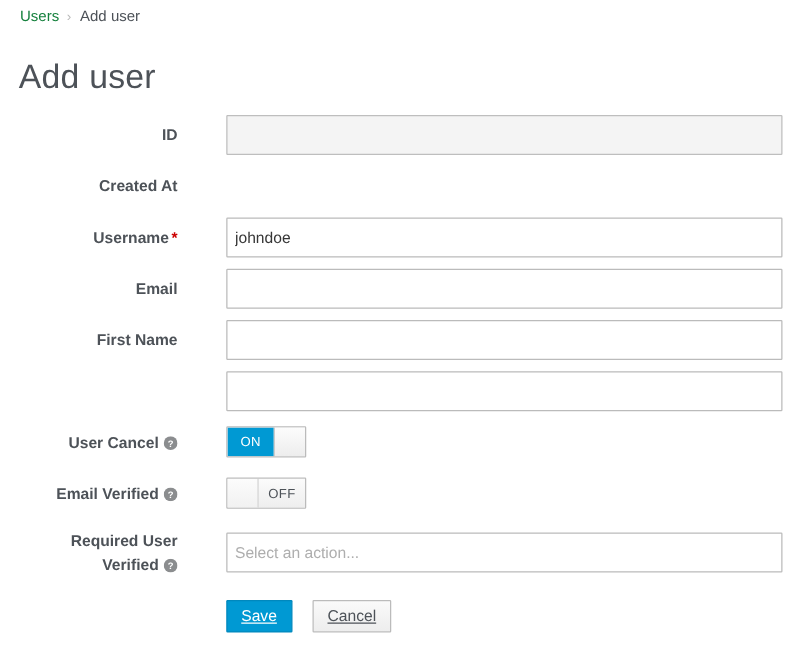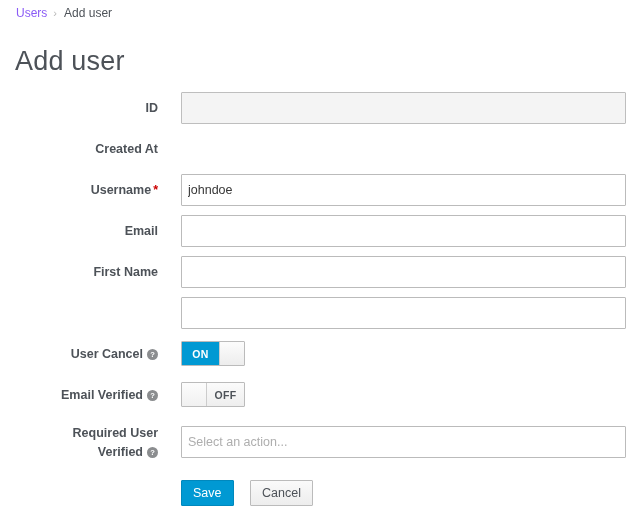--- a/index.html
+++ b/index.html
@@ -19,21 +19,21 @@
   
   .breadcrumb {
     position: absolute;
     left: 16px;
     top: 5px;
     font-size: 12px;
     line-height: 16px;
     white-space: nowrap;
   }
   .breadcrumb a {
-    color: #8b5cf6;
+    color: #15803d;
     text-decoration: none;
     cursor: pointer;
   }
   .breadcrumb .sep {
     color: #b8b8b8;
     margin: 0 7px 0 6px;
     font-size: 11px;
   }
   .breadcrumb .current {
     color: #4d5258;
@@ -59,21 +59,21 @@
     width: 634px;
   }
   .form-row {
     position: relative;
     height: 41px;
   }
   .form-row.tall { height: 48px; }
 
   .lbl {
     position: absolute;
-    left: 16px;
+    left: 0;
     width: 142px;
     text-align: right;
     font-size: 12.5px;
     font-weight: bold;
     color: #4d5258;
     line-height: 15px;
   }
   .lbl.one-line { top: 9px; }
   .lbl.two-line { top: 4px; line-height: 19px; }
 
@@ -131,21 +131,21 @@
     cursor: pointer;
     background: #ffffff;
     display: flex;
   }
   .switch .seg {
     height: 100%;
     display: flex;
     align-items: center;
     justify-content: center;
     font-size: 10.5px;
-    font-weight: bold;
+    font-weight: normal;
     letter-spacing: .3px;
   }
   .switch .on-seg {
     flex: 0 0 37px;
     background: #0099d3;
     color: #ffffff;
   }
   .switch .off-seg {
     flex: 0 0 37px;
     background: linear-gradient(#fbfbfb, #eeeeee);
@@ -172,20 +172,21 @@
     top: 0;
     box-sizing: border-box;
     height: 26px;
     padding: 0 11px;
     font-family: "Liberation Sans", sans-serif;
     font-size: 12.5px;
     line-height: 24px;
     border-radius: 1px;
     cursor: pointer;
     white-space: nowrap;
+    text-decoration: underline;
   }
   .btn-primary {
     left: 181px;
     background: #0099d3;
     border: 1px solid #0088bd;
     color: #ffffff;
   }
   .btn-default {
     left: 226px;
     background: linear-gradient(#fafafa, #ededed);

